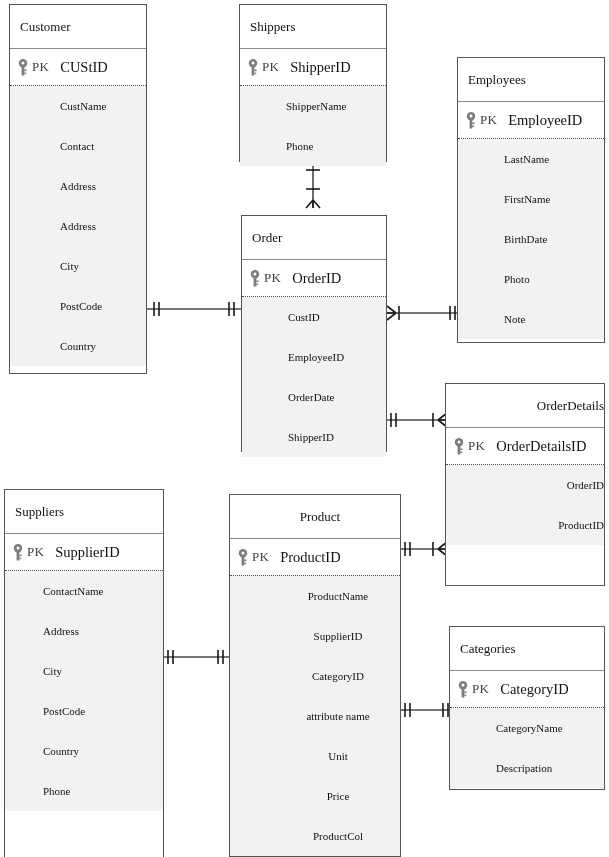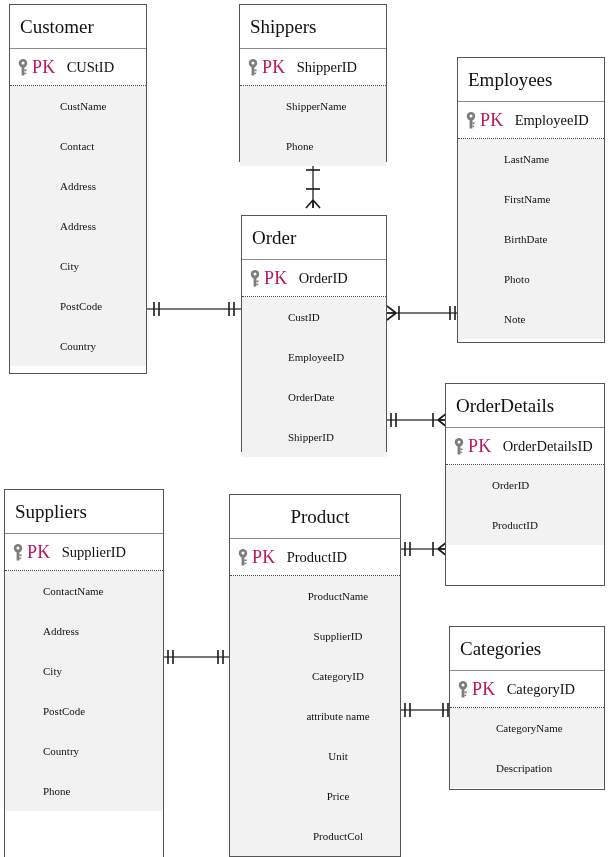--- a/index.html
+++ b/index.html
@@ -22,21 +22,21 @@
     box-sizing: border-box;
     border: 1px solid #555555;
     background: #ffffff;
     z-index: 5;
   }
   .ent-title {
     box-sizing: border-box;
     height: 44px;
     line-height: 44px;
     padding-left: 10px;
-    font-size: 19px;
+    font-size: 13px;
     color: #111111;
     background: #ffffff;
     border-bottom: 1px solid #8a8a8a;
     white-space: nowrap;
     overflow: hidden;
   }
   .ent-pk {
     box-sizing: border-box;
     height: 37px;
     display: flex;
@@ -48,22 +48,22 @@
   }
   .key-icon {
     flex: none;
     width: 13px;
     height: 17px;
     margin-right: 1px;
     position: relative;
   }
   .key-icon svg { display: block; }
   .pk-tag {
-    font-size: 18px;
-    color: #be185d;
+    font-size: 13px;
+    color: #404040;
     letter-spacing: 0.3px;
     margin-right: 11px;
   }
   .pk-name {
     font-size: 14.5px;
     color: #111111;
   }
   .ent-attrs {
     background: #f2f2f2;
     padding: 0;
@@ -250,21 +250,21 @@
       <span class="pk-name">OrderID</span>
     </div>
     <div class="ent-attrs">
       <div class="attr">CustID</div>
       <div class="attr">EmployeeID</div>
       <div class="attr">OrderDate</div>
       <div class="attr">ShipperID</div>
     </div>
   </div>
 
-  <div class="entity" style="left:445px; top:383px; width:160px; height:203px;">
+  <div class="entity" style="left:445px; top:383px; width:160px; height:203px;text-align:right;">
     <div class="ent-title">OrderDetails</div>
     <div class="ent-pk">
       <span class="key-icon">
         <svg width="13" height="17" viewBox="0 0 13 17">
           <circle cx="5" cy="4.2" r="4.2" fill="#7d7d7d"></circle>
           <circle cx="5" cy="4.0" r="1.5" fill="#ffffff"></circle>
           <rect x="3.6" y="7" width="2.8" height="9.5" fill="#7d7d7d"></rect>
           <rect x="6.4" y="10.5" width="2.2" height="1.6" fill="#7d7d7d"></rect>
           <rect x="6.4" y="13.6" width="1.8" height="1.5" fill="#7d7d7d"></rect>
         </svg>

